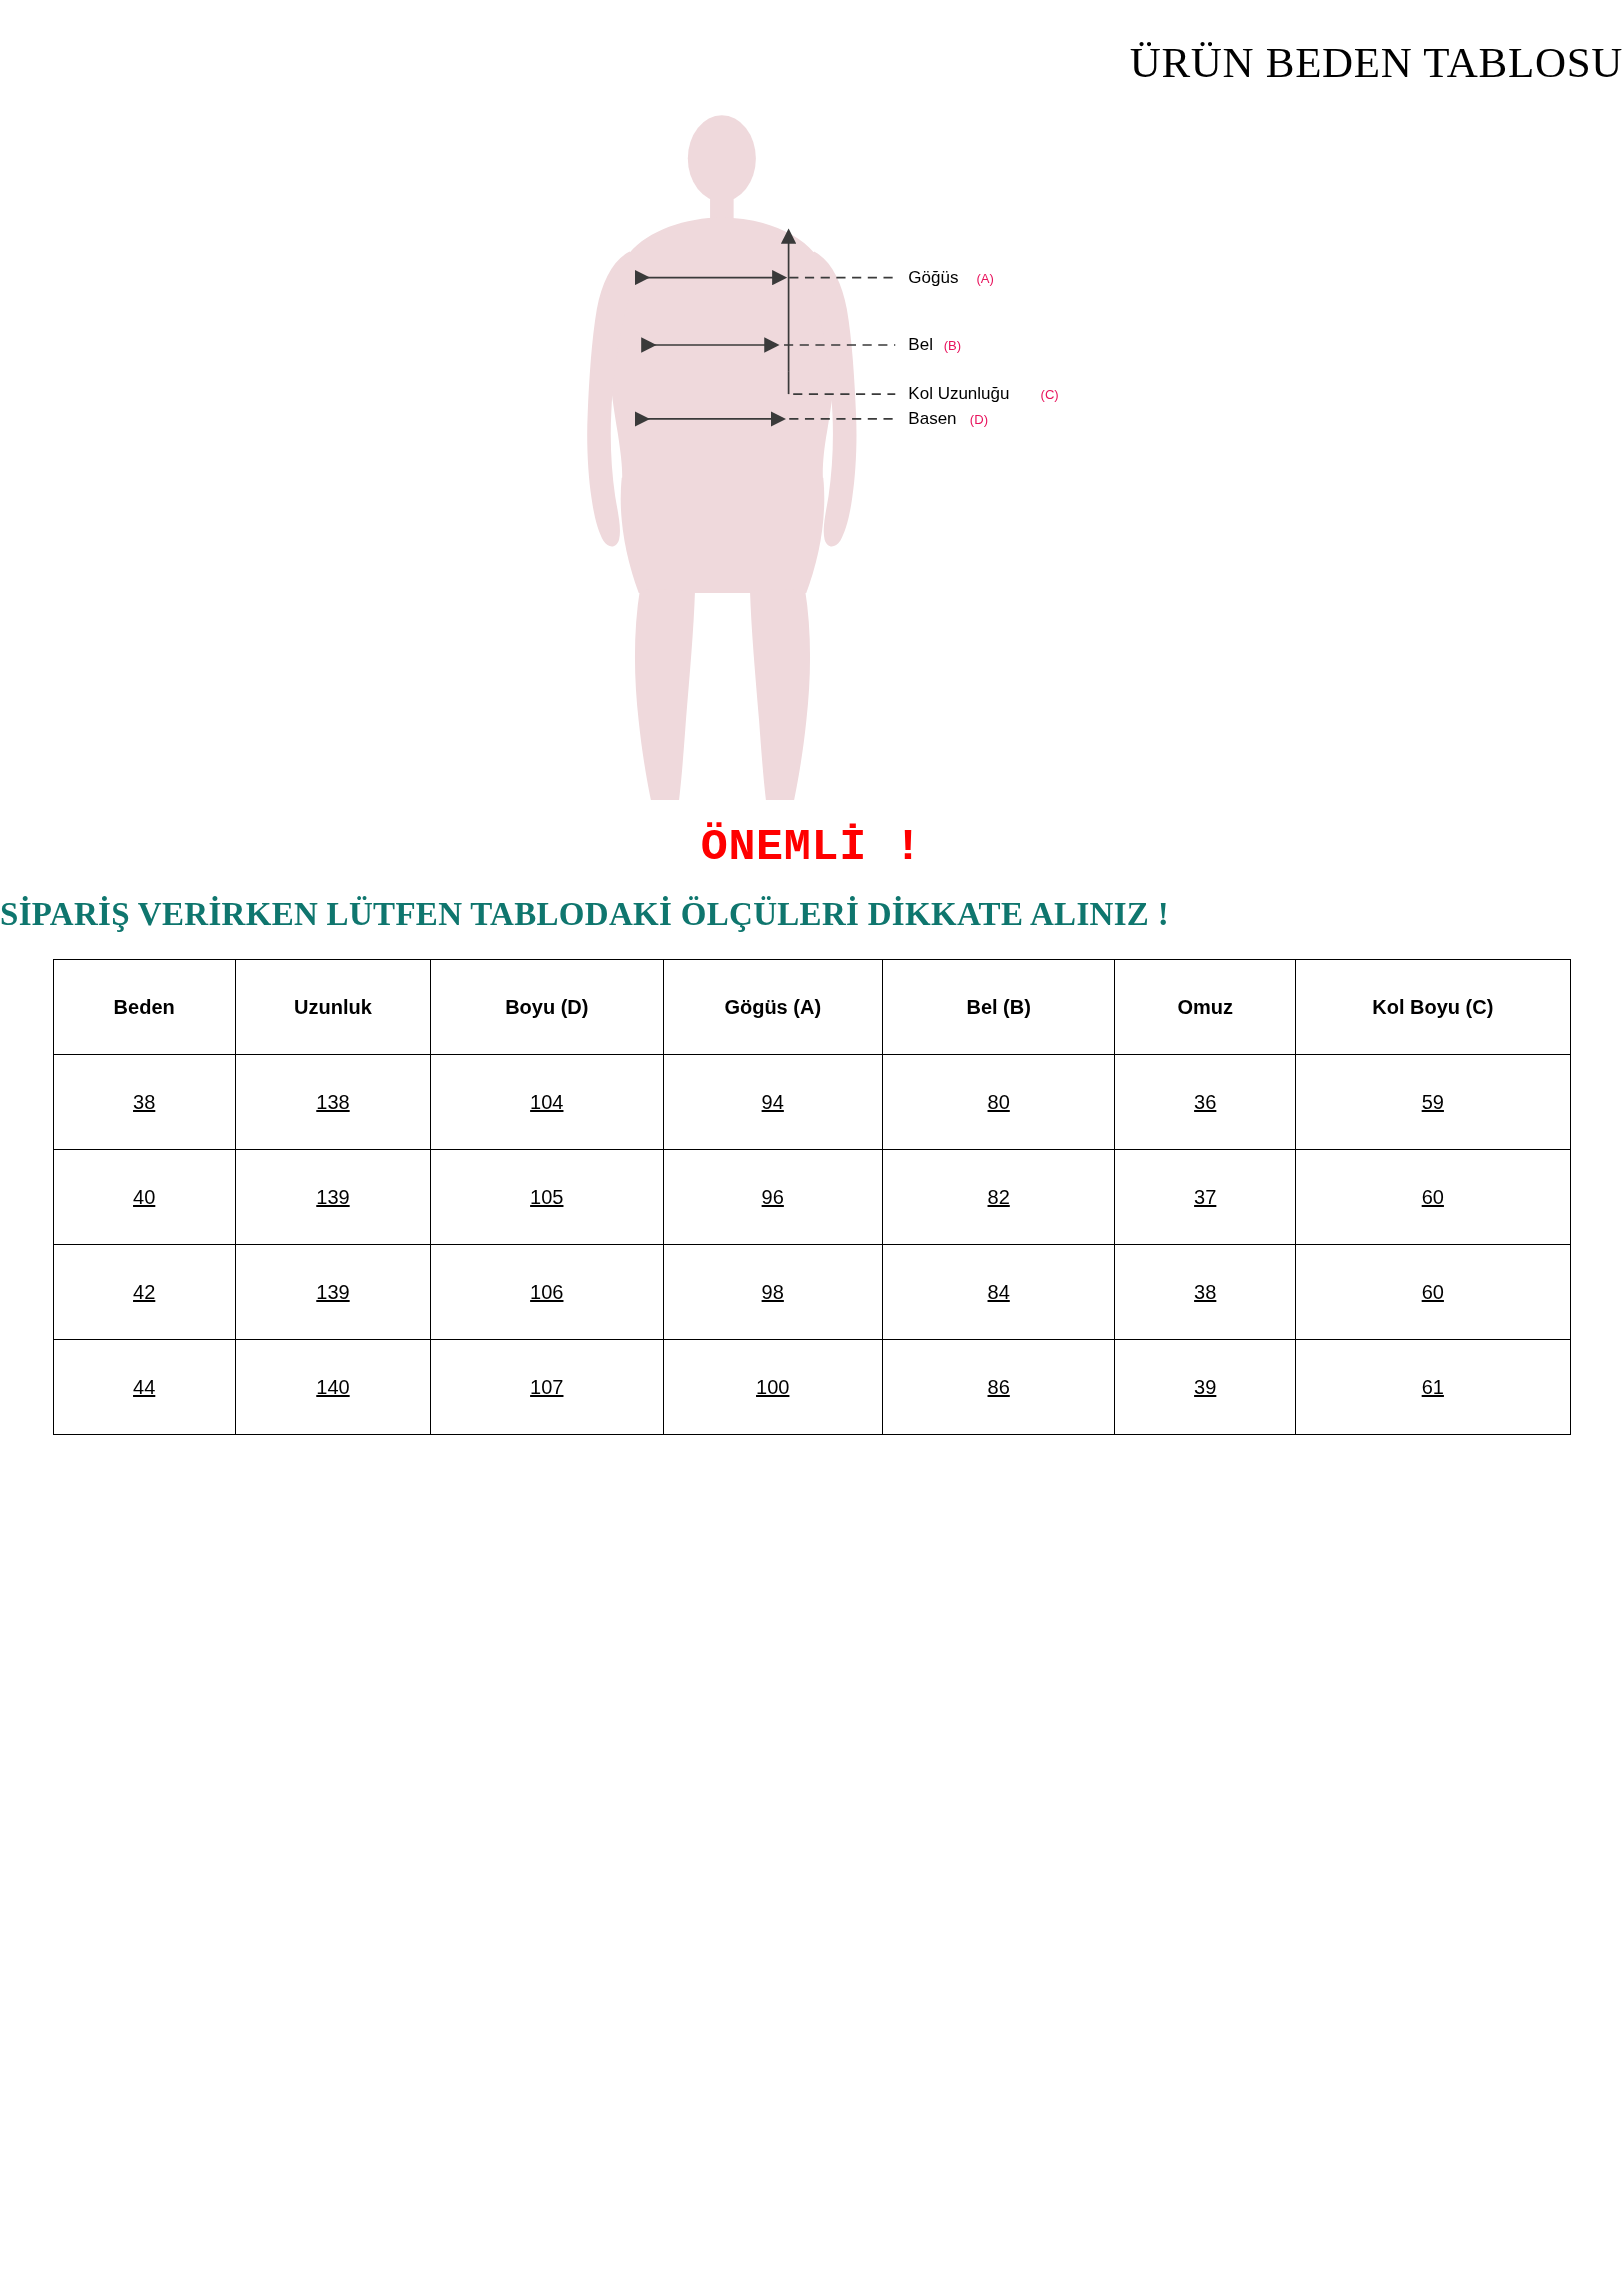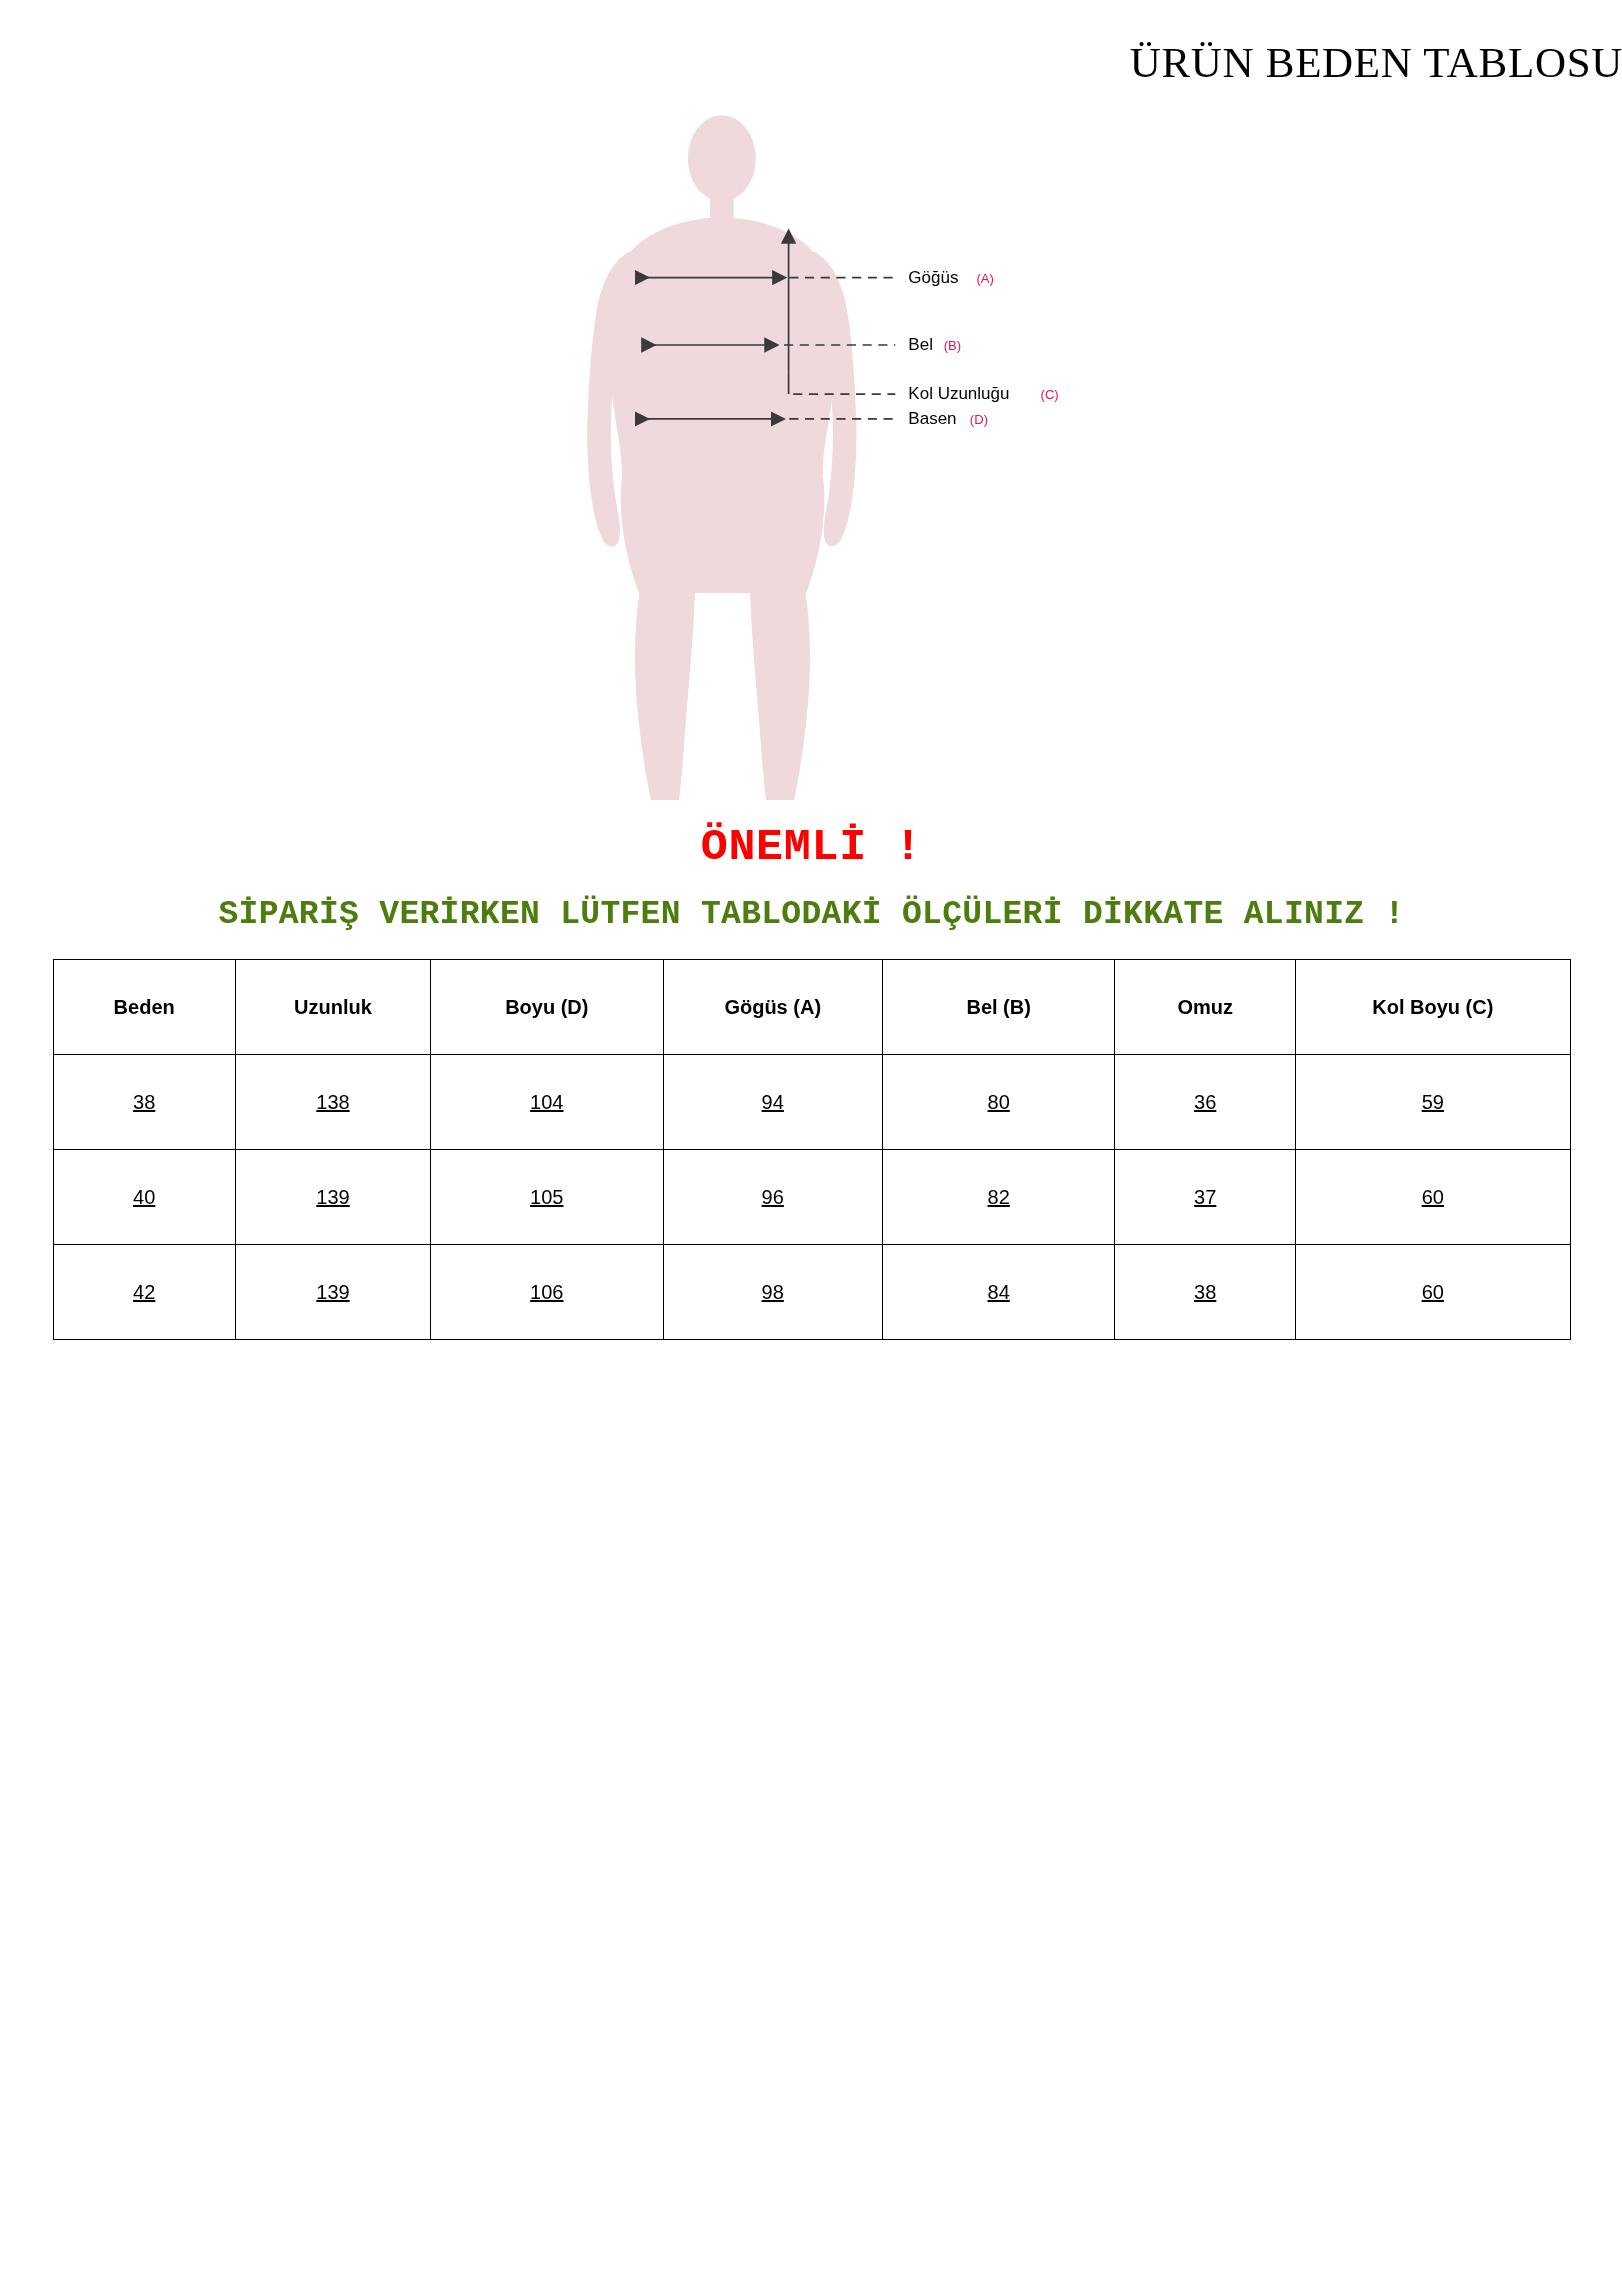--- a/index.html
+++ b/index.html
@@ -52,25 +52,25 @@
   .notice-main {
     font-family: Liberation Mono, monospace;
     color: #ff0000;
     font-weight: bold;
     font-size: 45px;
     text-align: center;
     margin: 22px 0 0 0;
     letter-spacing: 0.7px;
   }
   .notice-sub {
-    font-family: Liberation Mono, monospace;
-    color: #4d7c0f;
+    font-family: Liberation Serif, serif;
+    color: #0f766e;
     font-weight: bold;
     font-size: 33px;
-    text-align: center;
+    text-align: left;
     margin: 23.6px 0 0 0;
     letter-spacing: 0.3px;
   }
 
   
   .table-wrap {
     margin: 26px auto 0 auto;
     width: 1518px;
   }
   table.size-table {
@@ -270,18 +270,27 @@
         </tr>
         <tr>
           <td>42</td>
           <td>139</td>
           <td>106</td>
           <td>98</td>
           <td>84</td>
           <td>38</td>
           <td>60</td>
         </tr>
+        <tr>
+          <td>44</td>
+          <td>140</td>
+          <td>107</td>
+          <td>100</td>
+          <td>86</td>
+          <td>39</td>
+          <td>61</td>
+        </tr>
       </tbody>
     </table>
   </div>
 
 </div>
 
 
 </body></html>

